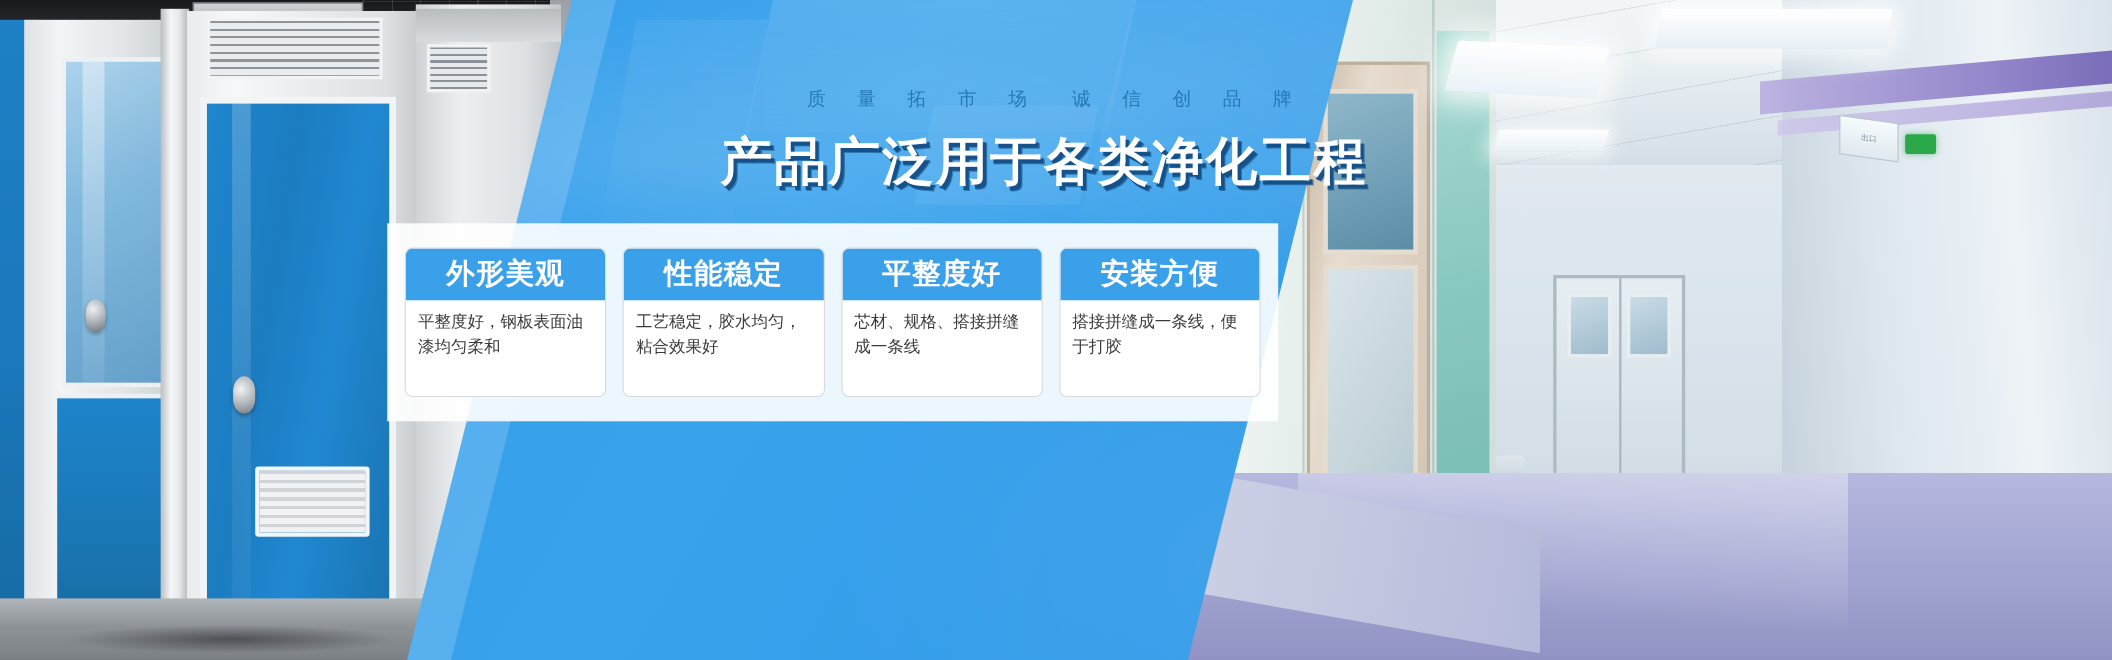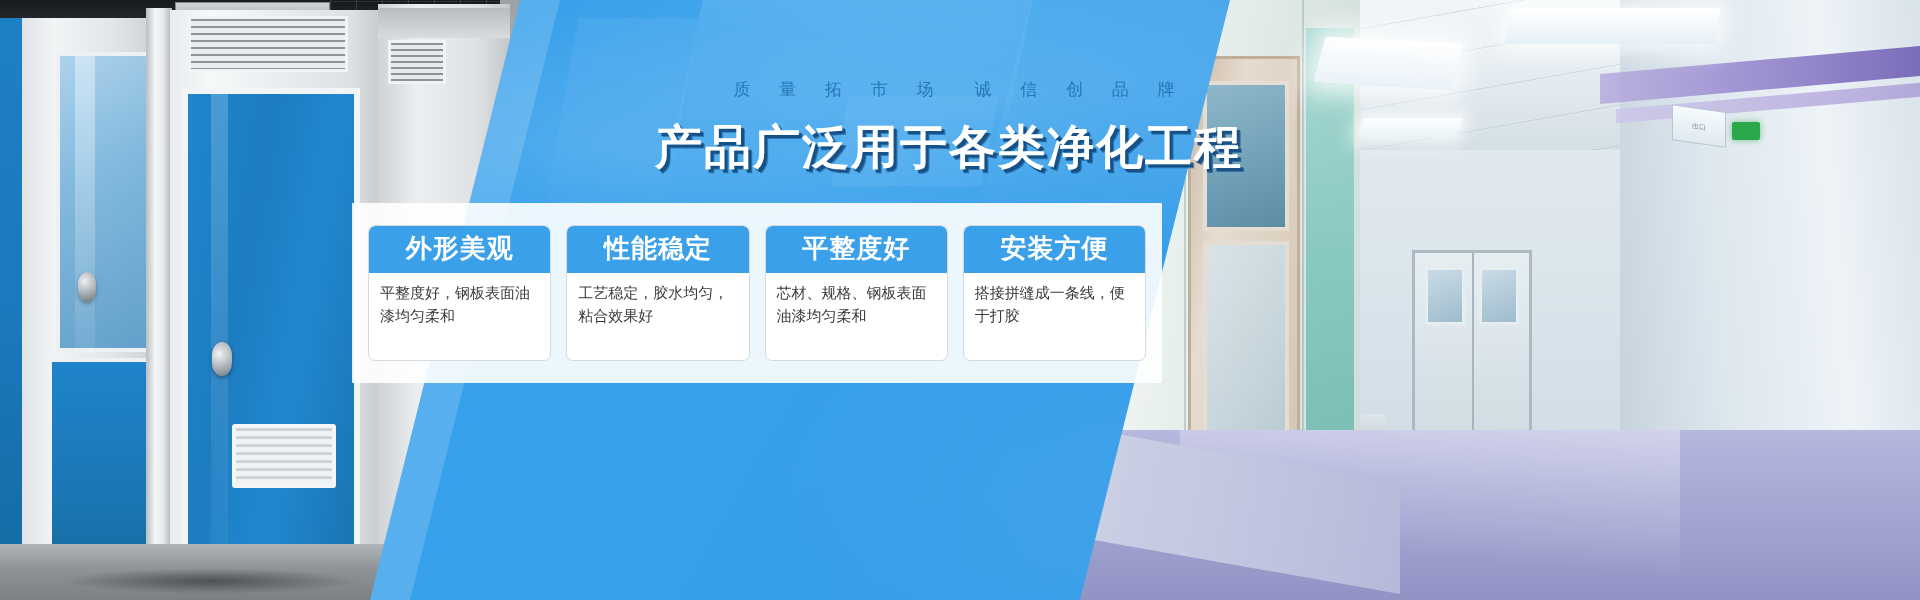--- a/index.html
+++ b/index.html
@@ -466,21 +466,21 @@
       <div class="card-body">平整度好，钢板表面油漆均匀柔和</div>
     </div>
 
     <div class="card">
       <div class="card-head">性能稳定</div>
       <div class="card-body">工艺稳定，胶水均匀，粘合效果好</div>
     </div>
 
     <div class="card">
       <div class="card-head">平整度好</div>
-      <div class="card-body">芯材、规格、钢板表面油漆均匀柔和</div>
+      <div class="card-body">芯材、规格、搭接拼缝成一条线</div>
     </div>
 
     <div class="card">
       <div class="card-head">安装方便</div>
       <div class="card-body">搭接拼缝成一条线，便于打胶</div>
     </div>
 
   </div>
 
 </div>

